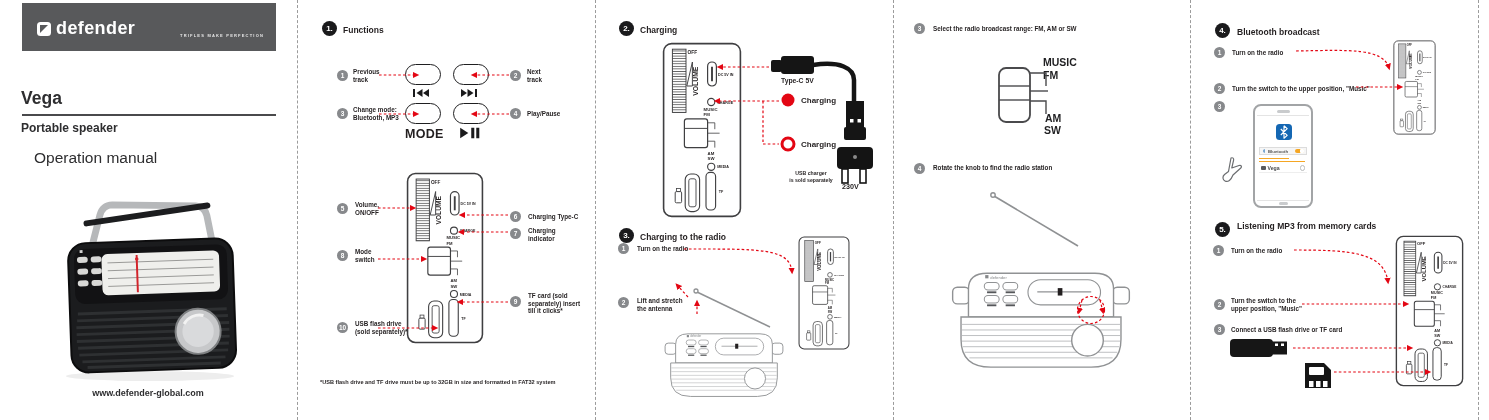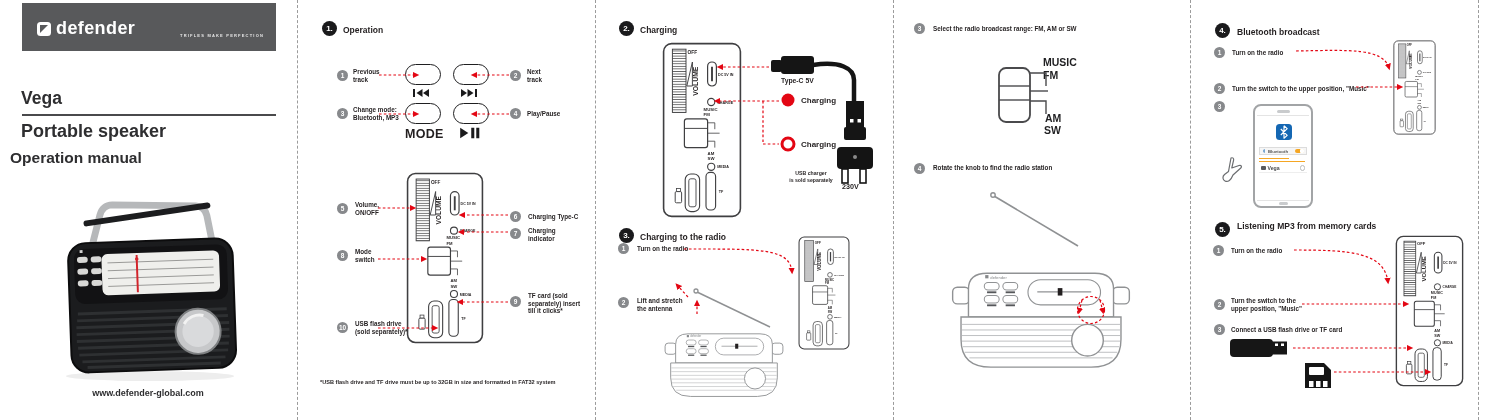--- a/index.html
+++ b/index.html
@@ -18,22 +18,22 @@
   .lbl{position:absolute;font-size:6.3px;font-weight:bold;line-height:1.22;white-space:pre-line;}
   .pill{position:absolute;width:36px;height:21px;border:1.7px solid #1f1f21;border-radius:12px;background:#fff;box-sizing:border-box;}
   .mode{position:absolute;font-size:12.5px;font-weight:bold;letter-spacing:.3px;}
   
   .brandbar{position:absolute;left:22px;top:3px;width:254px;height:48px;background:#58595b;}
   .brandlogo{position:absolute;left:14px;top:15px;display:flex;align-items:center;gap:4px;}
   .brandword{color:#fff;font-size:18px;font-weight:600;letter-spacing:.4px;}
   .tagline{position:absolute;left:158px;top:30px;color:#e6e6e6;font-size:4px;font-weight:bold;letter-spacing:1.2px;}
   .vega{position:absolute;left:21px;top:88px;font-size:17.5px;font-weight:bold;color:#2e2e30;}
   .rule{position:absolute;left:22px;top:114px;width:254px;height:2px;background:#4a4a4c;}
-  .ptype{position:absolute;left:21px;top:121px;font-size:18px;font-weight:bold;color:#2e2e30;}
-  .opman{position:absolute;left:10px;top:149px;font-size:15.5px;font-weight:bold;color:#2e2e30;}
+  .ptype{position:absolute;left:21px;top:121px;font-size:12px;font-weight:bold;color:#2e2e30;}
+  .opman{position:absolute;left:34px;top:149px;font-size:15.5px;font-weight:normal;color:#2e2e30;}
   .site{position:absolute;left:40px;top:388px;width:216px;text-align:center;font-size:9px;font-weight:bold;color:#2e2e30;}
   .footnote{position:absolute;left:320px;top:379px;font-size:5.6px;font-weight:bold;}
   
   .charg-lbl{position:absolute;font-size:8px;font-weight:bold;}
   .cable-lbl{position:absolute;left:781px;top:77px;font-size:6.8px;font-weight:bold;}
   .charger-note{position:absolute;left:786px;top:170px;width:50px;text-align:center;font-size:5.2px;font-weight:bold;line-height:1.25;white-space:pre-line;}
   .volt{position:absolute;left:842px;top:182px;font-size:7.2px;font-weight:bold;}
   
   .swlbl{position:absolute;font-size:10.5px;font-weight:bold;color:#1f1f21;}
   
@@ -194,21 +194,21 @@
       <line x1="34" y1="185" x2="170" y2="185"></line>
     </g>
     <circle cx="148" cy="152" r="23" fill="#c7c8ca" stroke="#7e8082" stroke-width="2"></circle>
     <circle cx="148" cy="152" r="16" fill="#d9dadc"></circle>
     <path d="M134,144 A18,18 0 0 1 154,136" stroke="#f2f2f2" stroke-width="3" fill="none"></path>
   </g>
 </svg>
 <div class="site">www.defender-global.com</div>
 
 <span class="snum" style="left:322px;top:21px">1.</span>
-<span class="stitle" style="left:343px;top:25px">Operation</span>
+<span class="stitle" style="left:343px;top:25px">Functions</span>
 
 <div class="pill" style="left:405px;top:64px"></div>
 <div class="pill" style="left:453px;top:64px"></div>
 <div class="pill" style="left:405px;top:103px"></div>
 <div class="pill" style="left:453px;top:103px"></div>
 
 <svg class="abs" style="left:409px;top:88px" width="24" height="10" viewBox="0 0 18 10">
   <rect x="1" y="1" width="2" height="8" fill="#1a1a1c"></rect>
   <polygon points="10.5,1 4.5,5 10.5,9" fill="#1a1a1c"></polygon>
   <polygon points="17,1 11,5 17,9" fill="#1a1a1c"></polygon>

